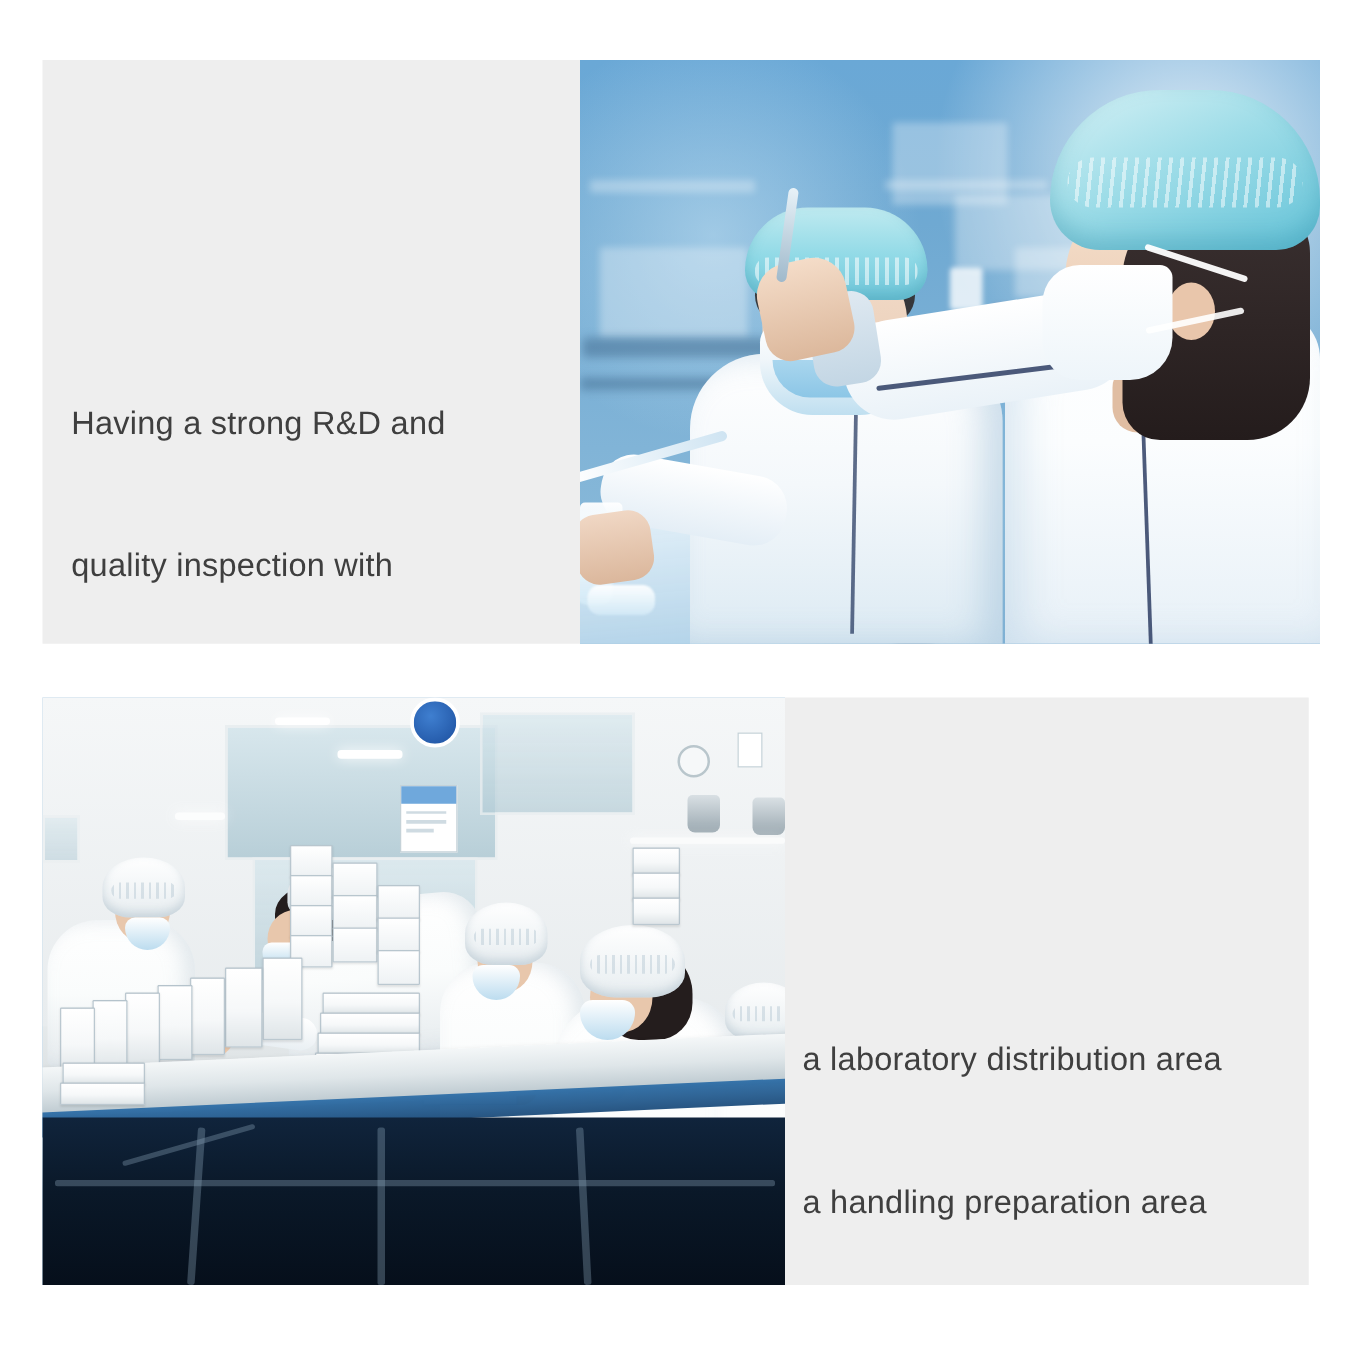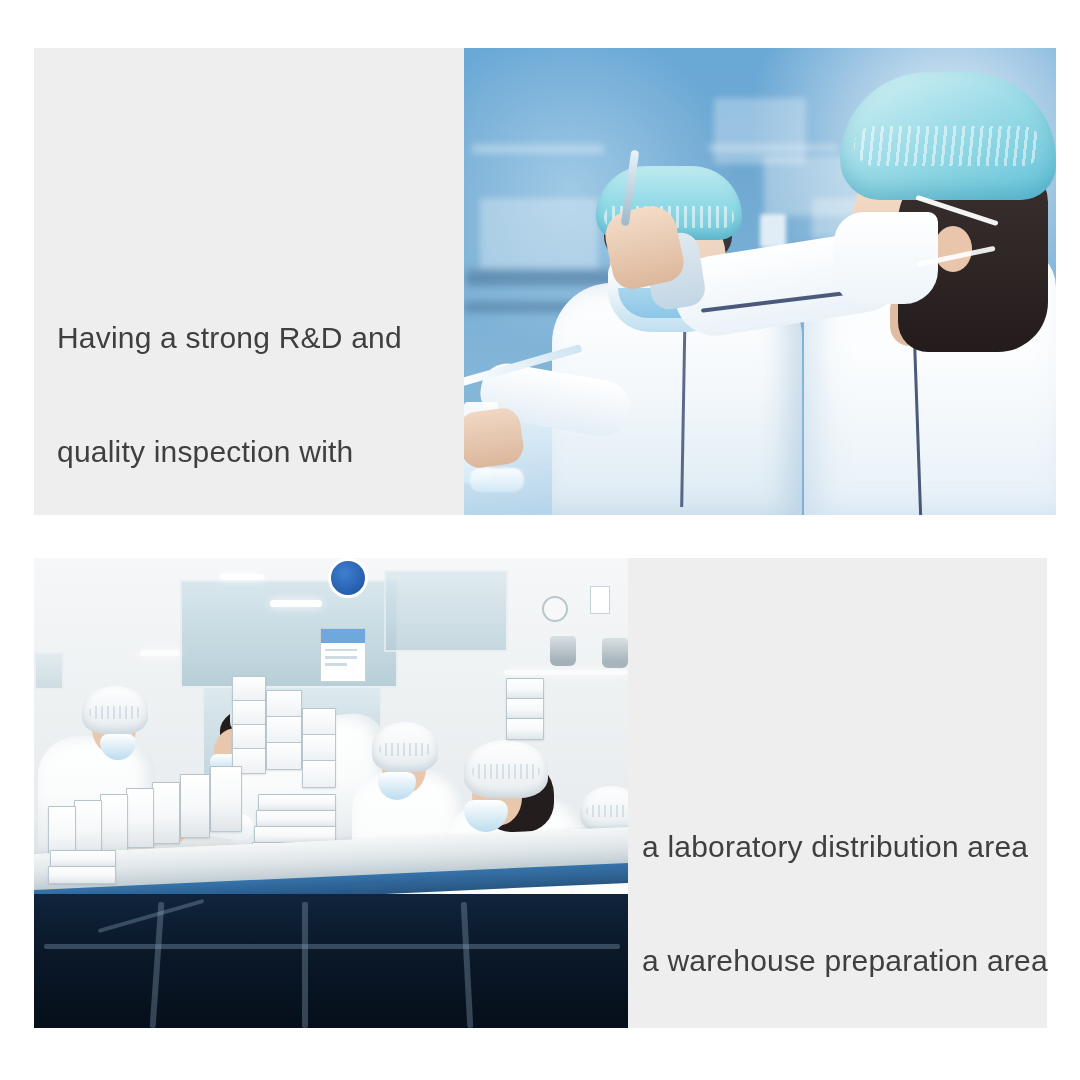--- a/index.html
+++ b/index.html
@@ -12,21 +12,21 @@
   }
   .stage{position:absolute;left:0;top:0;width:1080px;height:1080px;}
 
   
   .panel{position:absolute;background:#eeeeee;}
   .photo{position:absolute;overflow:hidden;background:#9fc4dd;}
 
   .caption{
     position:absolute;
     color:#3f3f3f;
-    font-size:30px;
+    font-size:26px;
     line-height:38px;
     letter-spacing:.2px;
     white-space:pre;
     font-weight:400;
   }
 
   
   #top-panel{left:34px;top:48px;width:430px;height:467px;}
   #top-caption{left:57px;top:243px;}
 
@@ -475,16 +475,16 @@
     <div class="bx" style="left:16px;top:292px;width:64px;height:16px;"></div>
     <div class="bx" style="left:14px;top:308px;width:66px;height:16px;"></div>
 
     <span class="sr">Workers in white coats and hairnets packing stacks of white boxes on a stainless steel table in a bright warehouse preparation area</span>
   </div>
 
   <div class="panel" id="bot-panel"></div>
 
   <div class="caption" id="bot-caption">
     <div>a laboratory distribution area</div>
-    <div>a warehouse preparation area</div>
+    <div>a handling preparation area</div>
   </div>
 
 </div>
 
 </body></html>

